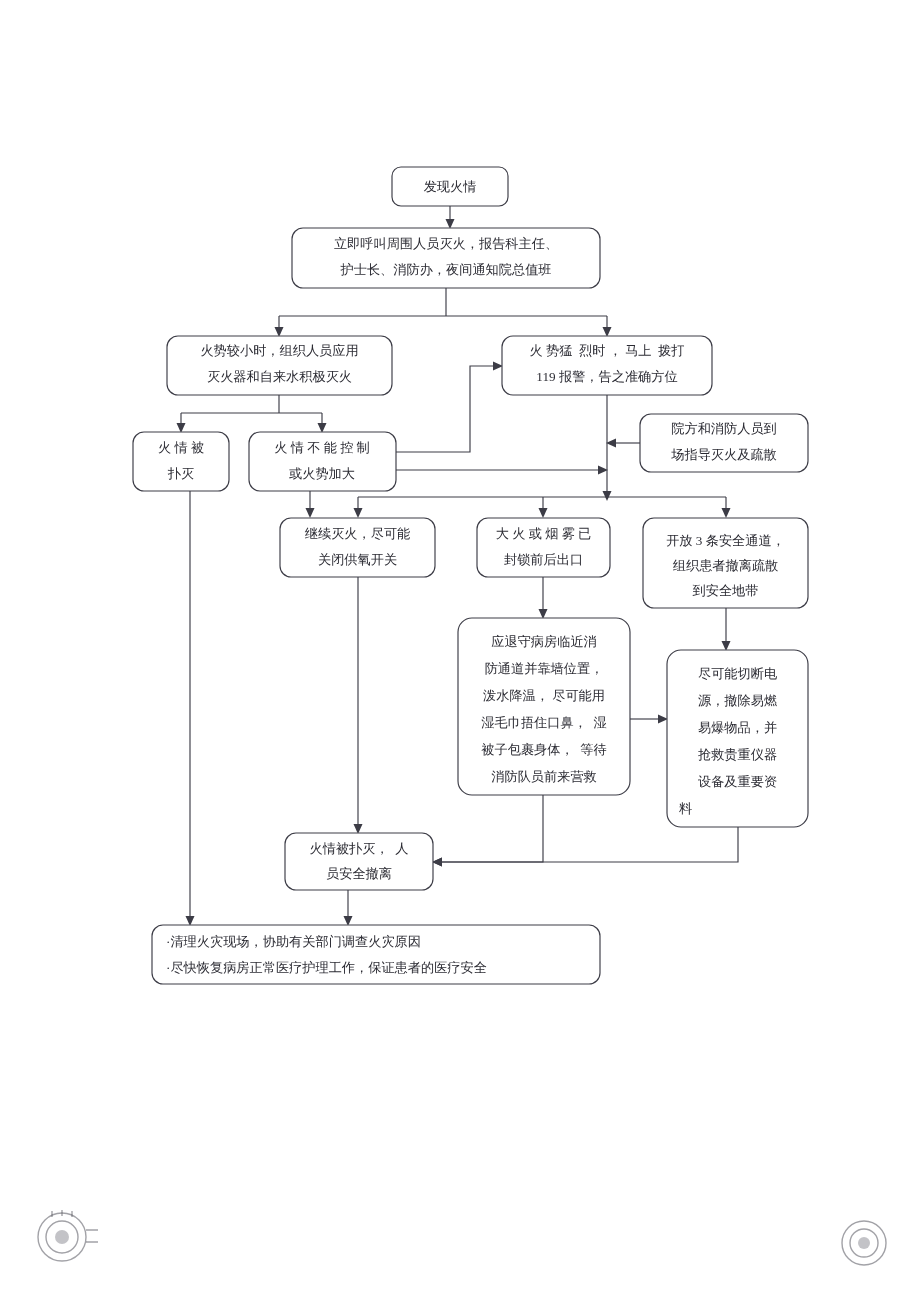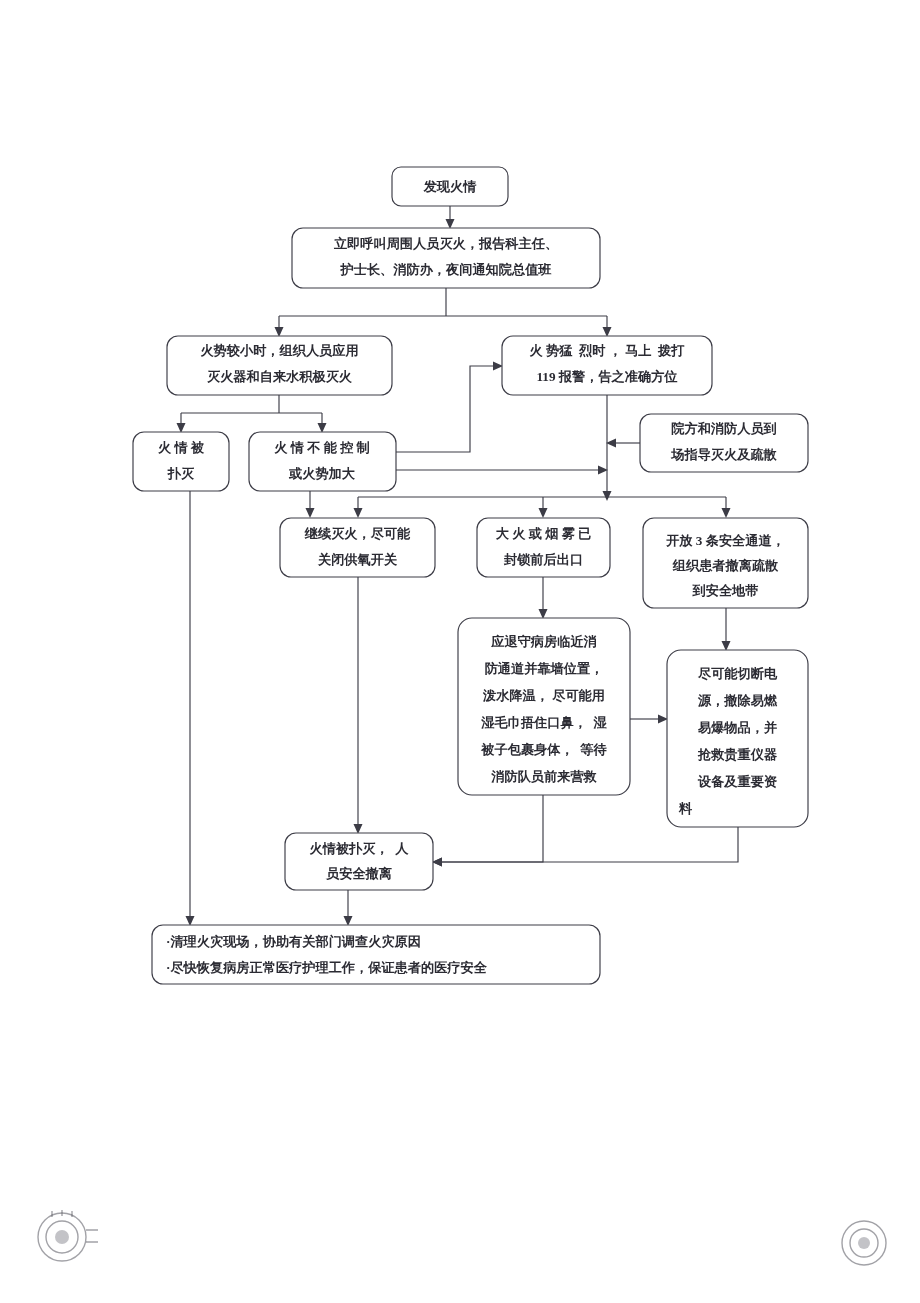--- a/index.html
+++ b/index.html
@@ -12,21 +12,20 @@
     height: 1303px;
     font-family: "Liberation Serif", "DejaVu Serif", serif;
     overflow: hidden;
     position: relative;
   }
   #flowchart-root {
     position: absolute;
     left: 0; top: 0;
     width: 920px;
     height: 1303px;
-    font-weight: bold;
   }
   svg.diagram {
     display: block;
     width: 920px;
     height: 1303px;
   }
   .node-rect {
     fill: #ffffff;
     stroke: #3c3c46;
     stroke-width: 1.15;

